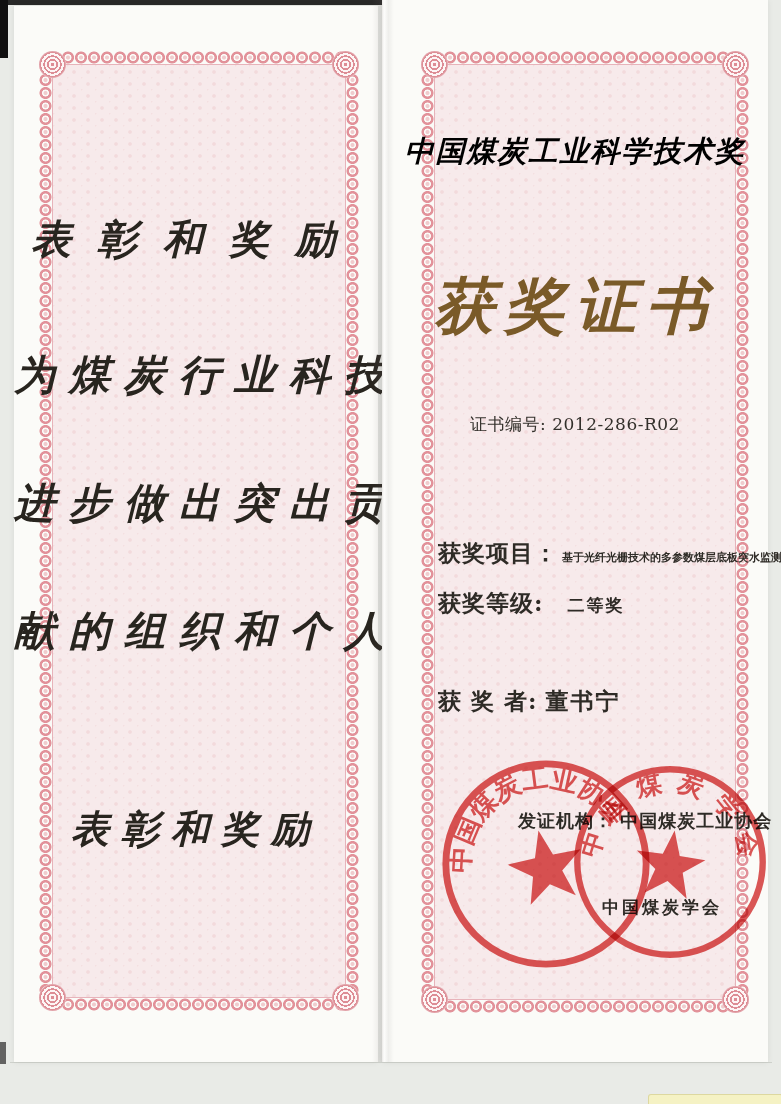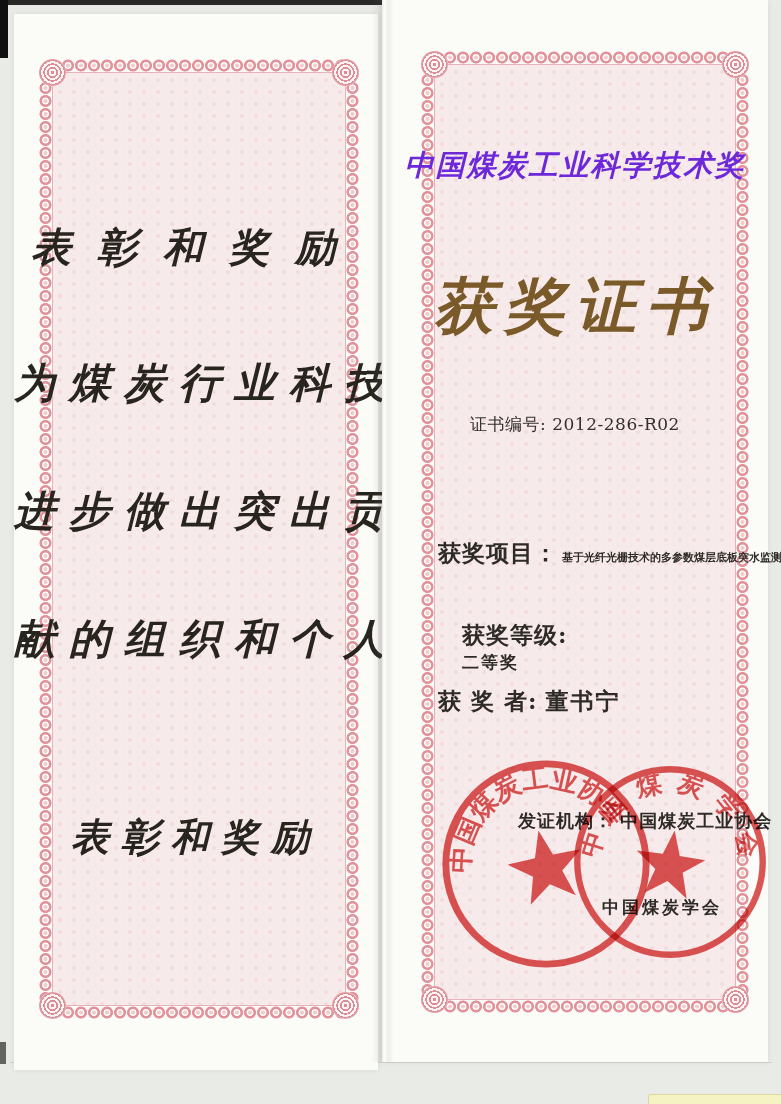--- a/index.html
+++ b/index.html
@@ -11,21 +11,21 @@
   .scan-root{position:absolute;inset:0;}
   
   .scan-top-strip{position:absolute;left:0;top:0;width:758px;height:5px;background:#181818;opacity:.92;}
   .scan-left-notch{position:absolute;left:0;top:0;width:8px;height:58px;background:#101010;}
   .scan-left-notch-bottom{position:absolute;left:0;top:1042px;width:6px;height:22px;background:#2a2a2a;opacity:.7;}
   .scan-bottom-yellow{position:absolute;left:648px;top:1094px;width:133px;height:10px;background:#f5f2c4;border:1px solid #ddd8a0;border-bottom:none;border-radius:3px 3px 0 0;}
   .page-bottom-line{position:absolute;left:10px;top:1062px;width:762px;height:1px;background:#cfd2cc;}
 
   
   .page{position:absolute;background:#fbfbf8;box-shadow:0 0 6px rgba(0,0,0,0.08);}
-  .page-left{left:14px;top:14px;width:364px;height:1056px;}
+  .page-left{left:14px;top:6px;width:364px;height:1056px;}
   .page-right{left:382px;top:0px;width:386px;height:1062px;}
   .fold-shadow{position:absolute;left:372px;top:0;width:22px;height:1062px;
     background:linear-gradient(90deg, rgba(0,0,0,0) 0%, rgba(120,110,110,0.14) 45%, rgba(255,255,255,0.5) 55%, rgba(0,0,0,0.05) 75%, rgba(0,0,0,0) 100%);}
 
   
   .frame{position:absolute;}
   .frame-inner{
     position:absolute;inset:14px;
     background-color:#f7eaeb;
     background-image:
@@ -64,37 +64,37 @@
     white-space:nowrap;
   }
   .cal-1{top:206px;font-size:40px;letter-spacing:26px;}
   .cal-2{top:342px;font-size:41px;letter-spacing:14px;}
   .cal-3{top:470px;font-size:41px;letter-spacing:14px;}
   .cal-4{top:598px;font-size:41px;letter-spacing:14px;}
   .cal-5{top:798px;font-size:38px;letter-spacing:12px;}
 
   
   .rp-header{
-    position:absolute;top:146px;left:0;width:100%;text-align:center;
-    font-size:29px;font-weight:700;font-style:italic;color:#6d28d9;letter-spacing:2px;white-space:nowrap;
+    position:absolute;top:132px;left:0;width:100%;text-align:center;
+    font-size:29px;font-weight:700;font-style:italic;color:#000000;letter-spacing:2px;white-space:nowrap;
   }
   .rp-title{
     position:absolute;top:266px;left:0;width:100%;text-align:center;
     font-size:61px;font-weight:700;font-style:italic;color:#7a5a28;letter-spacing:10px;white-space:nowrap;
   }
   .rp-certno{
     position:absolute;top:413px;left:0;width:100%;text-align:center;
     font-size:17px;color:#33302b;letter-spacing:0.5px;white-space:nowrap;
   }
   .rp-row{position:absolute;left:56px;color:#2e2b26;white-space:nowrap;display:flex;align-items:baseline;}
   .rp-row .lbl{font-size:23px;font-weight:700;letter-spacing:1px;}
   .rp-row .val{font-weight:700;}
   .rp-project{top:538px;}
   .rp-project .val{font-size:11px;letter-spacing:0;margin-left:4px;}
-  .rp-grade{top:620px;flex-direction:column;}
+  .rp-grade{top:588px;}
   .rp-grade .val{font-size:17px;margin-left:24px;letter-spacing:2px;}
   .rp-winner{top:686px;}
   .rp-winner .val{font-size:23px;margin-left:8px;letter-spacing:2px;}
   .rp-issuer1{position:absolute;top:809px;left:136px;font-size:18px;font-weight:700;color:#2e2b26;letter-spacing:1px;white-space:nowrap;}
   .rp-issuer2{position:absolute;top:896px;left:220px;font-size:17px;font-weight:700;color:#2e2b26;letter-spacing:3px;white-space:nowrap;}
 
   
   .seal{position:absolute;mix-blend-mode:multiply;opacity:.88;}
   .seal svg{display:block;}
 </style>

